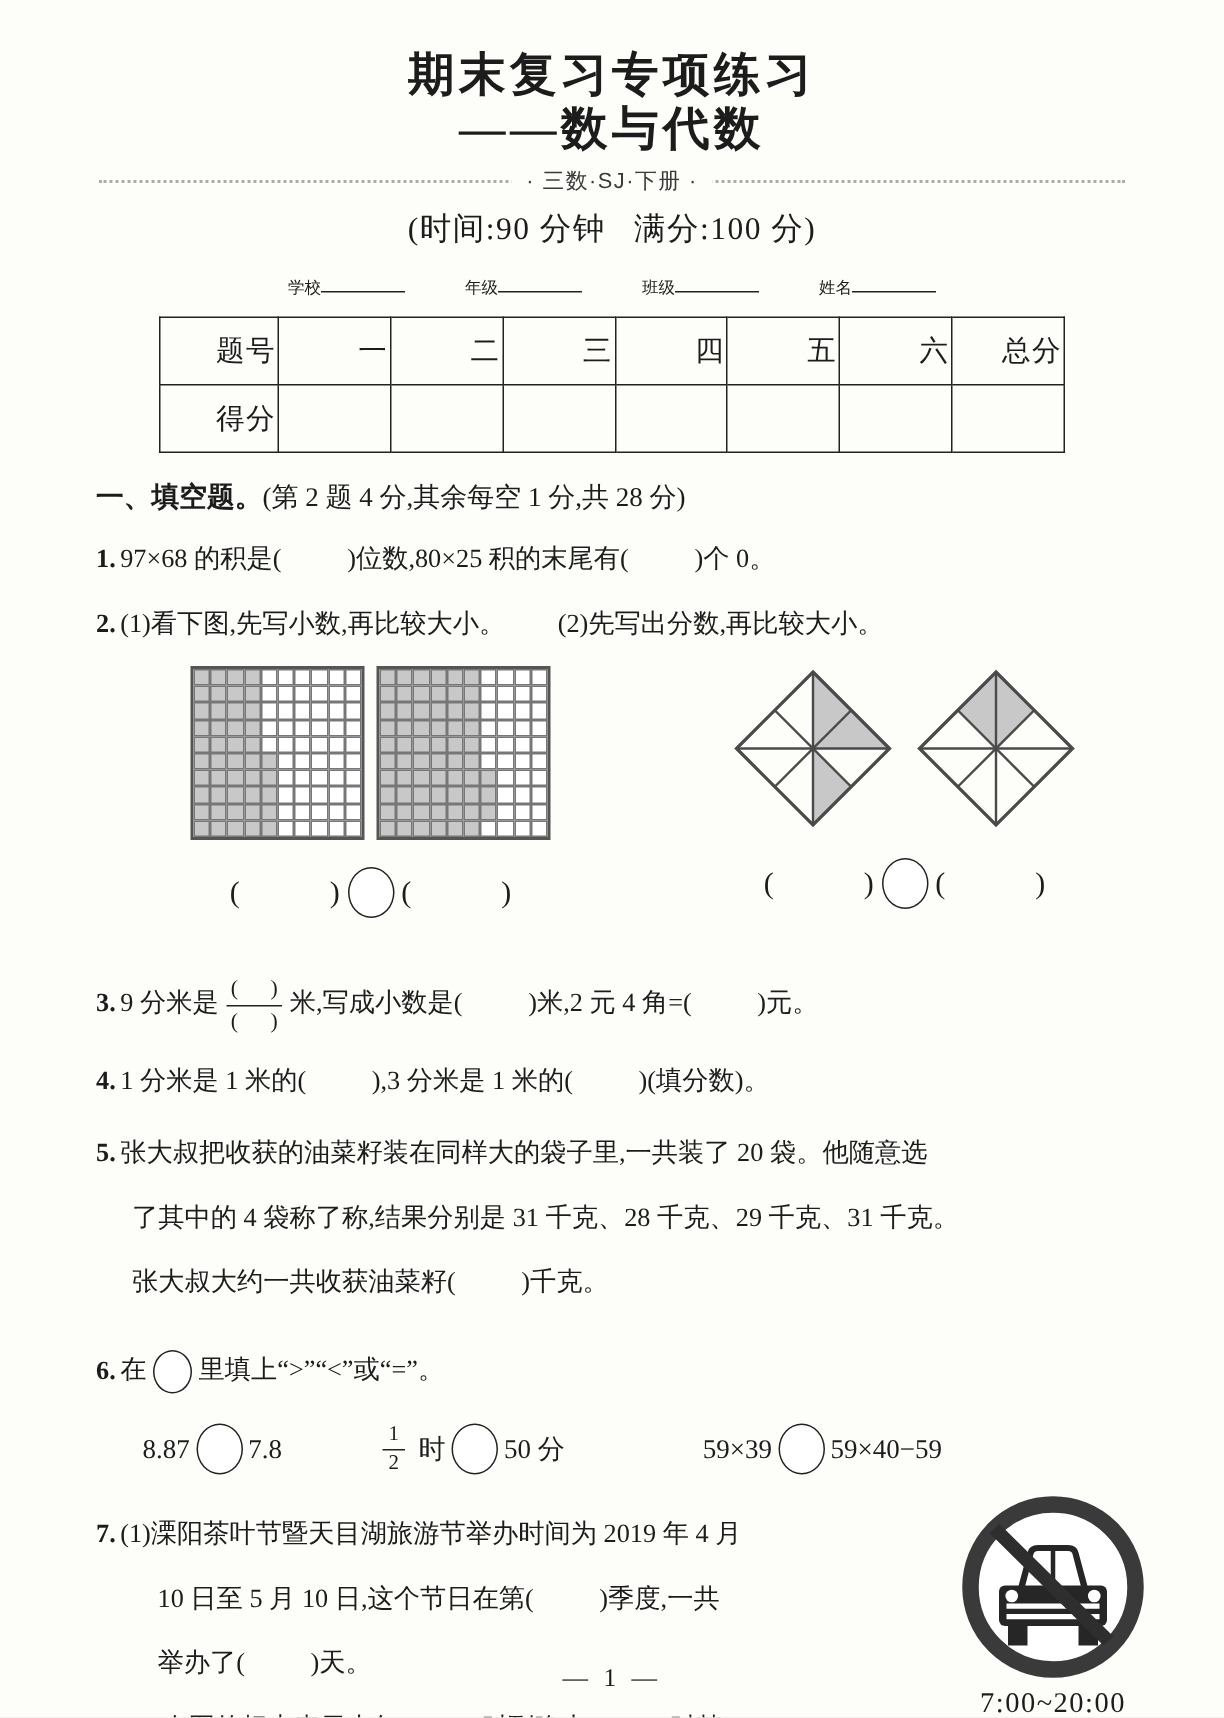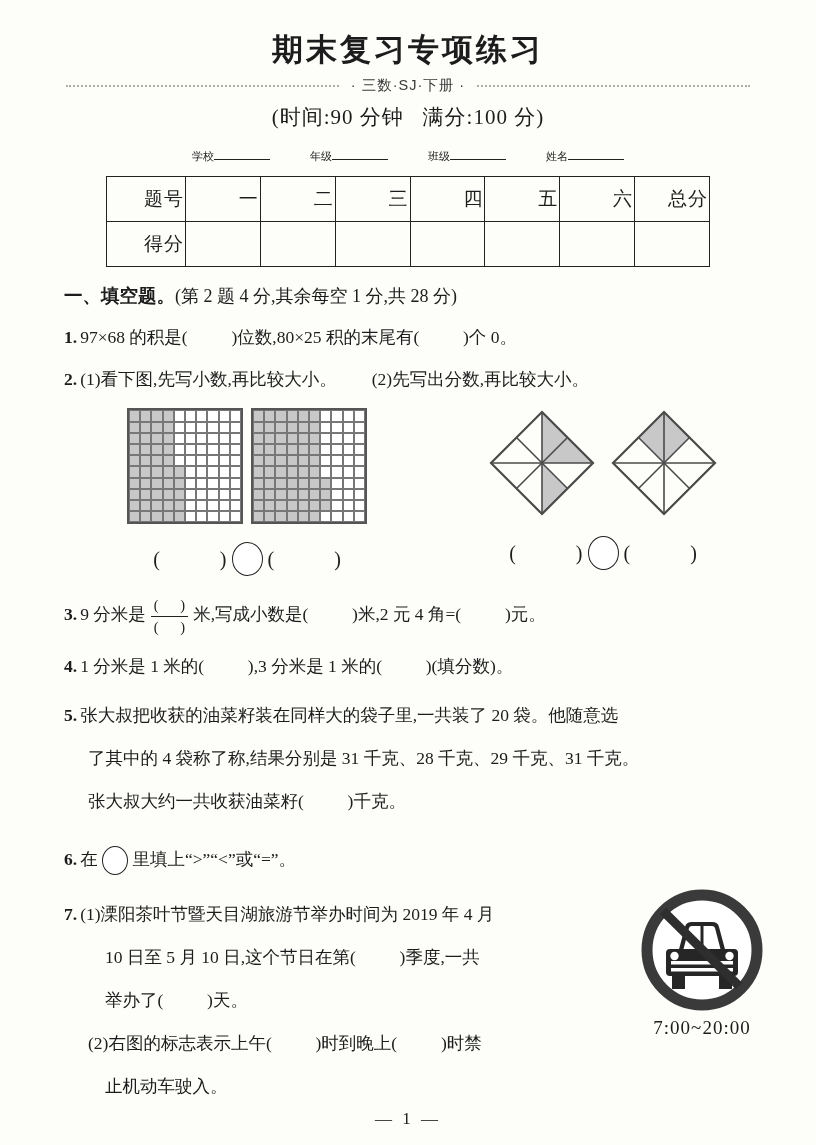--- a/index.html
+++ b/index.html
@@ -67,20 +67,21 @@
   .sign-time{margin-top:2px;font-size:19px;letter-spacing:1px;}
   
   .footer{position:absolute;left:0;right:0;bottom:16px;text-align:center;font-size:17px;letter-spacing:3px;}
 </style>
 </head>
 <body>
 
 <div class="page">
 
   <div class="title">期末复习专项练习</div>
+  <div class="subtitle">——数与代数</div>
 
   <div class="edition">
     <div class="rule"></div>
     <span class="label">·  三数·SJ·下册  ·</span>
   </div>
 
   <div class="exam-info pre">(时间:90 分钟   满分:100 分)</div>
 
   <div class="fields">
     <span><span>学校</span><span class="blank"></span></span>
@@ -364,21 +365,21 @@
           </svg>
       </div>
       <div class="answer-row">
         <span class="pre">(            )</span>
         <span class="cmp-circle"></span>
         <span class="pre">(            )</span>
       </div>
     </div>
   </div>
 
-  <div class="q" style="margin-top:22px;">
+  <div class="q" style="margin-top:40px;">
     <span class="qno">3.</span><span class="pre">9 分米是</span><span class="frac frac-blank">
         <span class="num pre">(      )</span>
         <span class="den pre">(      )</span>
       </span><span class="pre">米,写成小数是(          )米,2 元 4 角=(          )元。</span>
   </div>
 
   <div class="q" style="margin-top:20px;">
     <span class="qno">4.</span><span class="pre">1 分米是 1 米的(          ),3 分米是 1 米的(          )(填分数)。</span>
   </div>
 
@@ -387,20 +388,41 @@
     <div class="pline indent24 pre">了其中的 4 袋称了称,结果分别是 31 千克、28 千克、29 千克、31 千克。</div>
     <div class="pline indent24 pre">张大叔大约一共收获油菜籽(          )千克。</div>
   </div>
 
   <div class="q" style="margin-top:24px;">
     <span class="qno">6.</span><span class="pre">在</span>
     <span class="cmp-circle" style="width:24px;height:27px;"></span>
     <span class="pre">里填上“&gt;”“&lt;”或“=”。</span>
   </div>
 
+  <div class="q6-items">
+    <span class="q6-item">
+      <span>8.87</span>
+      <span class="cmp-circle"></span>
+      <span>7.8</span>
+    </span>
+    <span class="q6-item gap-a">
+      <span class="frac frac-half">
+          <span class="num">1</span>
+          <span class="den">2</span>
+        </span>
+        <span>时</span>
+      <span class="cmp-circle"></span>
+      <span class="pre">50 分</span>
+    </span>
+    <span class="q6-item gap-b">
+      <span>59×39</span>
+      <span class="cmp-circle"></span>
+      <span>59×40−59</span>
+    </span>
+  </div>
 
   <div class="q7">
     <div class="q7-text">
       <div class="pline"><span class="qno">7.</span><span class="pre">(1)溧阳茶叶节暨天目湖旅游节举办时间为 2019 年 4 月</span></div>
       <div class="pline indent41 pre">10 日至 5 月 10 日,这个节日在第(          )季度,一共</div>
       <div class="pline indent41 pre">举办了(          )天。</div>
       <div class="pline indent24 pre">(2)右图的标志表示上午(          )时到晚上(          )时禁</div>
       <div class="pline indent41 pre">止机动车驶入。</div>
     </div>
     <div class="q7-sign">

